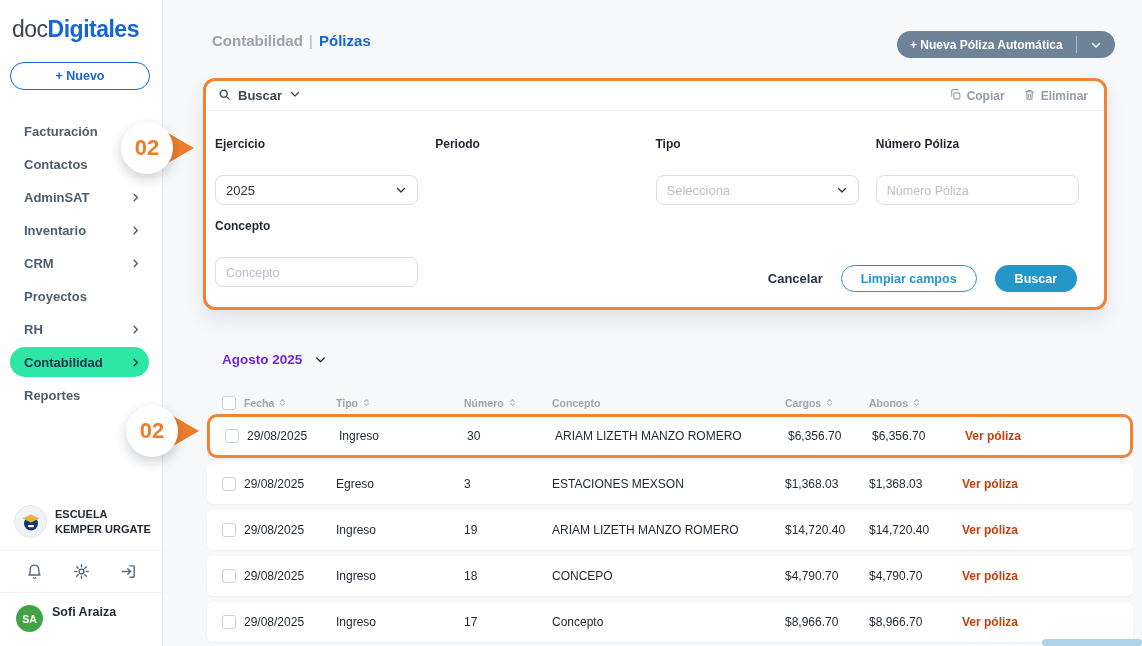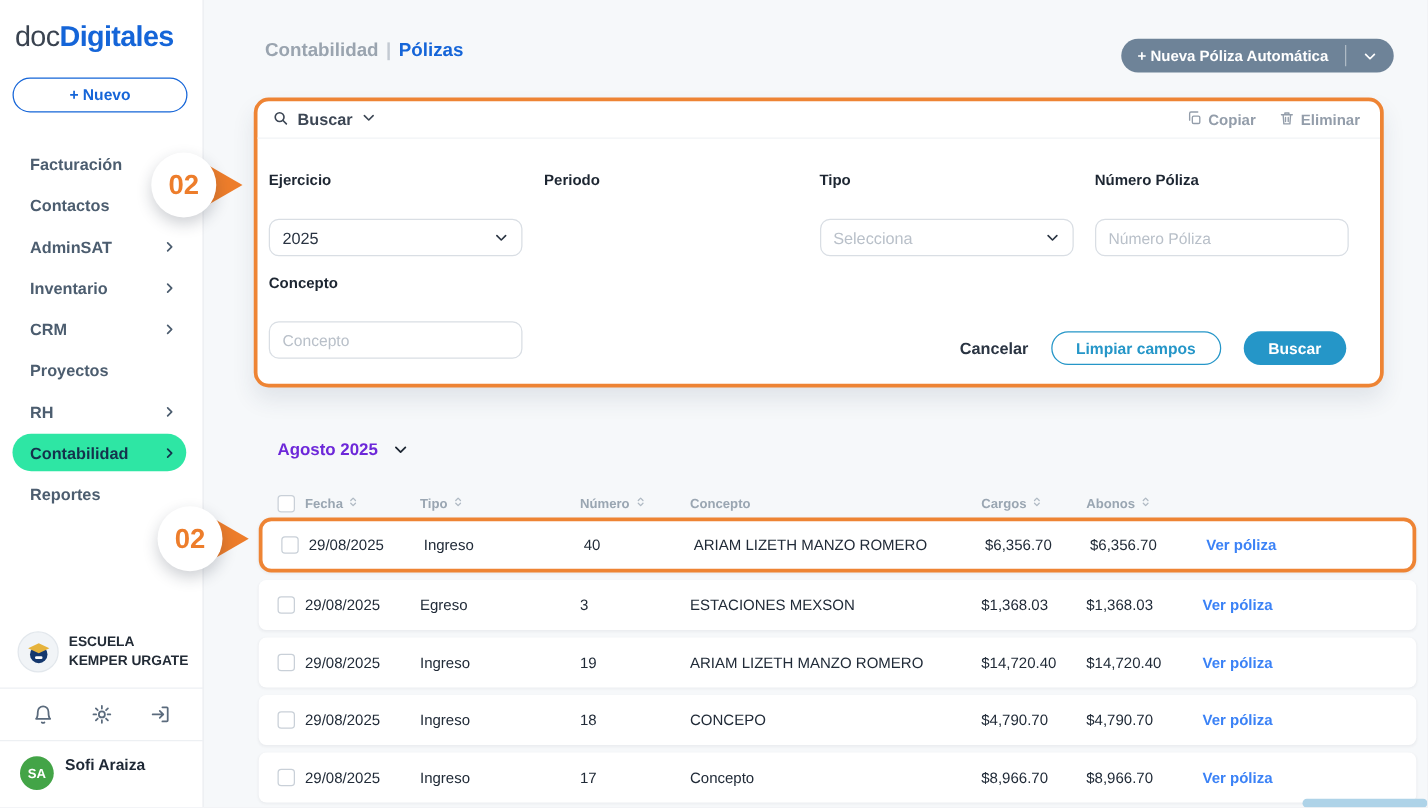--- a/index.html
+++ b/index.html
@@ -61,21 +61,21 @@
   
   .month { position: absolute; left: 222px; top: 352px; display: flex; gap: 12px; align-items: center; font-size: 13.5px; font-weight: 700; color: #6d28d9; }
   .month .chev { color: #1d2632; display: flex; align-items: center; cursor: pointer; }
   .grid-cols { display: grid; grid-template-columns: 37px 92px 128px 88px 233px 84px 93px 1fr; align-items: center; }
   .theader { position: absolute; left: 207px; top: 394px; width: 926px; height: 18px; font-size: 10.5px; color: #9aa6b2; font-weight: 600; }
   .hcell { display: flex; align-items: center; gap: 4px; }
   .cbx { width: 14px; height: 14px; border: 1.5px solid #c9d0d8; border-radius: 3px; background: #fff; margin-left: 15px; cursor: pointer; }
   .tbody { position: absolute; left: 207px; top: 414px; width: 926px; display: flex; flex-direction: column; gap: 6px; }
   .trow { height: 40px; background: #fff; border-radius: 6px; font-size: 12px; color: #212b38; box-shadow: 0 1px 2px rgba(30,40,60,.05); }
   .trow.highlighted { height: 44px; border: 3px solid #ee8434; border-radius: 10px; }
-  .verlink { color: #3b82f6; font-weight: 600; cursor: pointer; }
+  .verlink { color: #c2410c; font-weight: 600; cursor: pointer; }
 
   
   .badge { position: absolute; width: 52px; height: 52px; border-radius: 50%; background: #fff; box-shadow: 0 5px 12px rgba(30,40,60,.22); display: flex; align-items: center; justify-content: center; color: #ed7d2b; font-size: 22px; font-weight: 800; z-index: 5; }
   .badge-arrow { position: absolute; width: 0; height: 0; border-top: 15px solid transparent; border-bottom: 15px solid transparent; border-left: 26px solid #ed7d2b; z-index: 4; }
   .b1 { left: 121px; top: 122px; }
   .a1 { left: 168px; top: 133px; }
   .b2 { left: 126px; top: 405px; }
   .a2 { left: 173px; top: 416px; }
 
   .hscrollbar { position: absolute; right: 0; bottom: 0; width: 100px; height: 7px; background: #aed3e8; border-radius: 4px; }
@@ -326,21 +326,21 @@
             <path d="M7 15l5 5 5-5"></path>
           </svg></span>
       </span>
     </div>
 
   <div class="tbody" id="table-body">
       <div class="trow grid-cols highlighted">
         <span class="cbx"></span>
         <span>29/08/2025</span>
         <span>Ingreso</span>
-        <span>40</span>
+        <span>30</span>
         <span>ARIAM LIZETH MANZO ROMERO</span>
         <span>$6,356.70</span>
         <span>$6,356.70</span>
         <span class="verlink">Ver póliza</span>
       </div>
       <div class="trow grid-cols">
         <span class="cbx"></span>
         <span>29/08/2025</span>
         <span>Egreso</span>
         <span>3</span>

